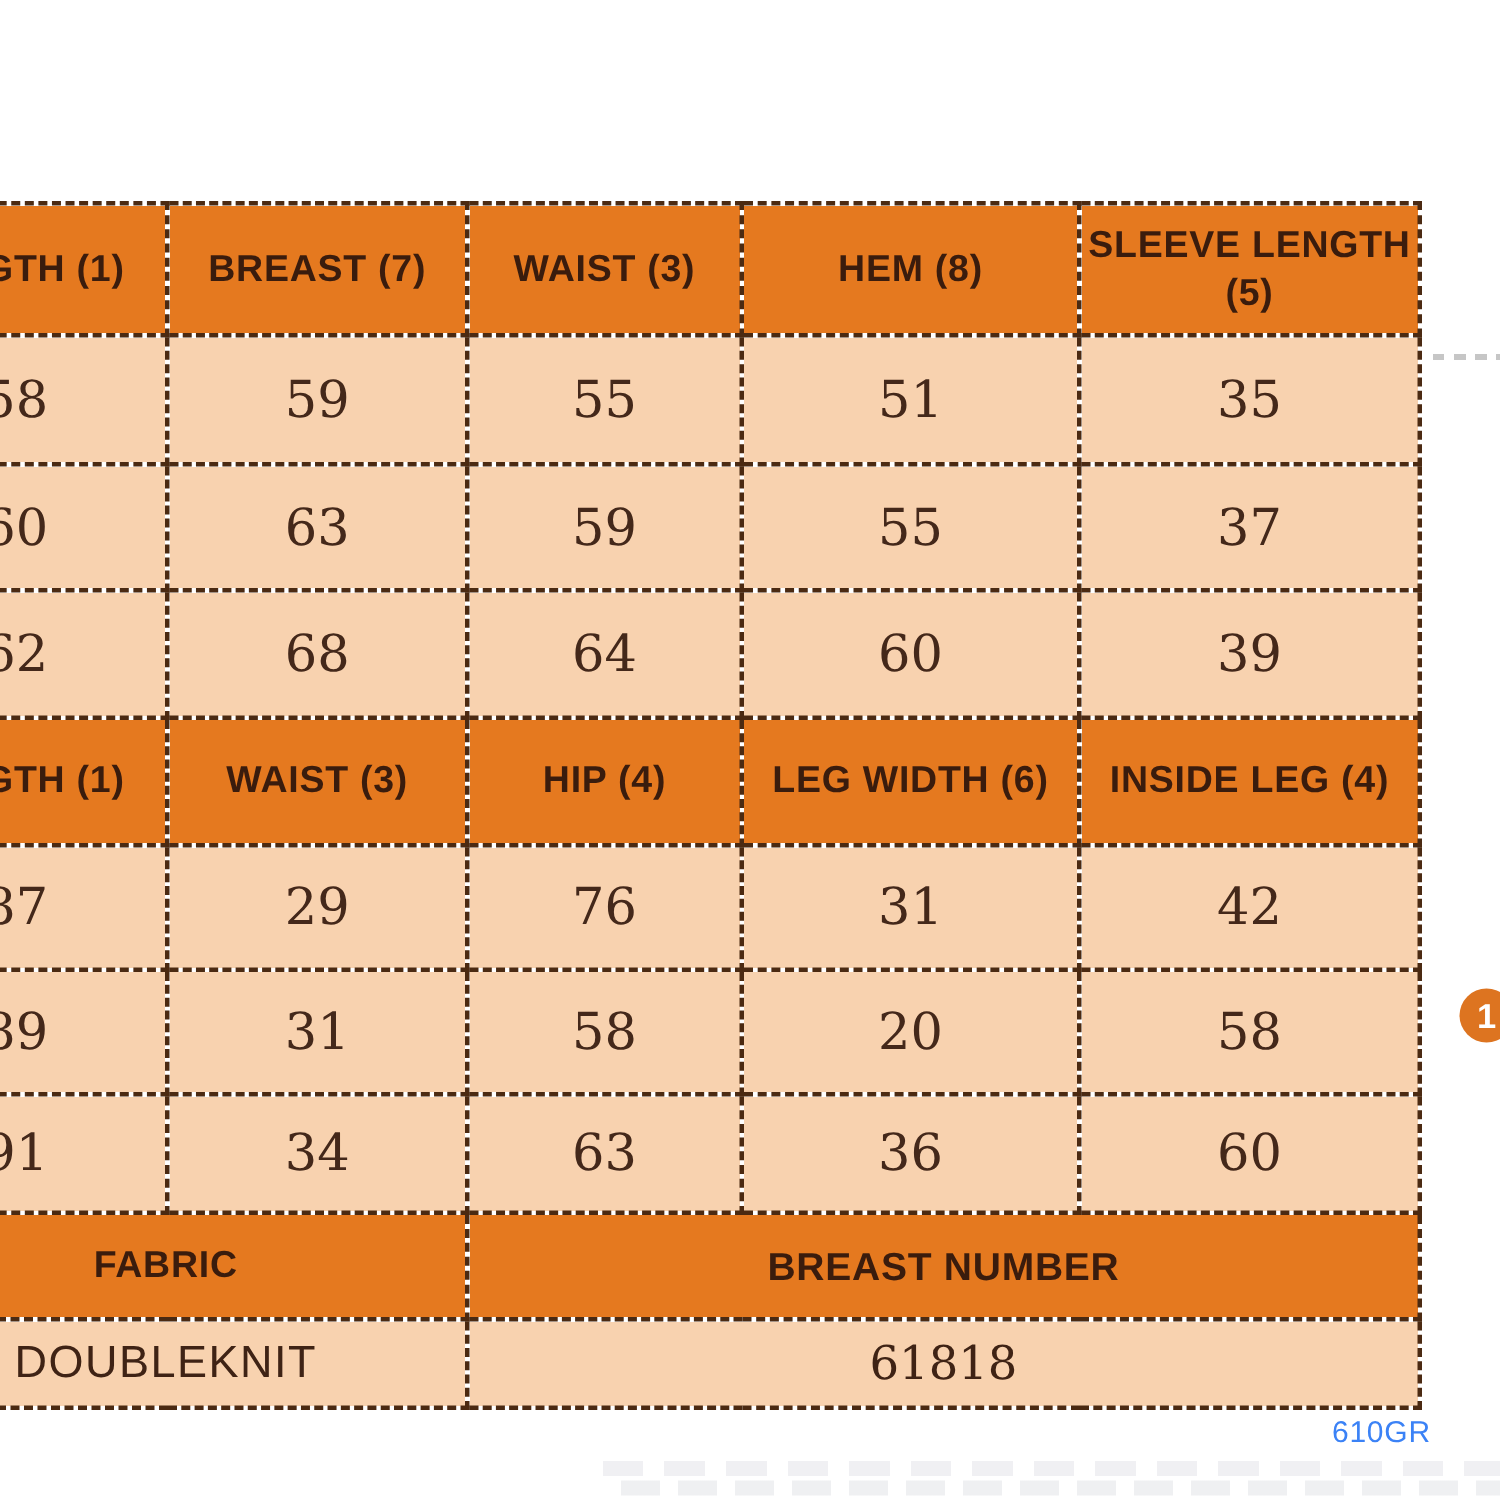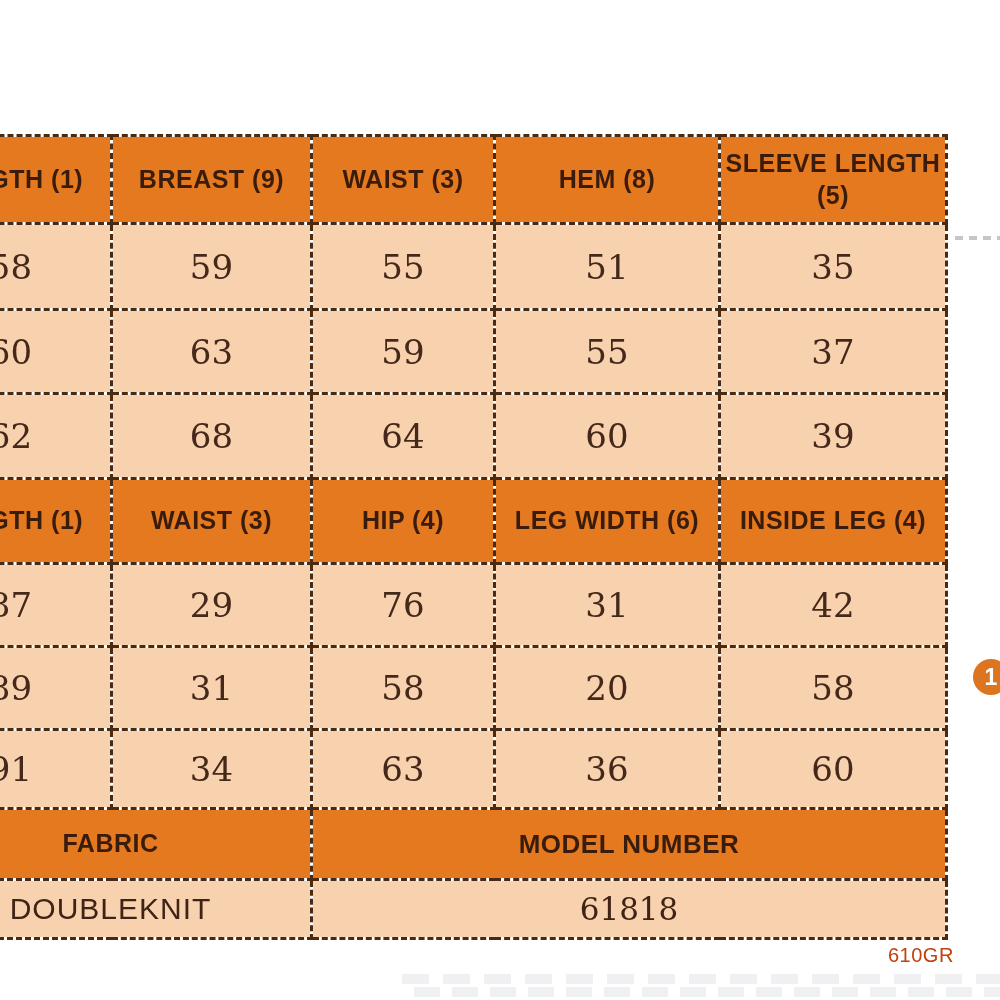--- a/index.html
+++ b/index.html
@@ -81,21 +81,21 @@
     color: #ffffff;
     font-weight: bold;
     font-size: 23px;
     line-height: 36px;
     text-align: center;
   }
   #page-code {
     position: absolute;
     left: 888px; top: 944px;
     font-size: 20px;
-    color: #c2410c;
+    color: #3b82f6;
     letter-spacing: 0.5px;
   }
   .crop-artifact {
     position: absolute;
     left: 402px;
     width: 598px;
     height: 10px;
     background: repeating-linear-gradient(90deg,
       #f0f0f3 0 27px, rgba(255,255,255,0) 27px 41px);
   }
@@ -114,21 +114,21 @@
         <col style="width:202px">
           <col style="width:200px">
           <col style="width:183px">
         <col style="width:225px">
           <col style="width:227px">
       </colgroup>
 
       <tbody>
           <tr class="hdr" style="height:88px">
         <th>LENGTH (1)</th>
-        <th>BREAST (9)</th>
+        <th>BREAST (7)</th>
         <th>WAIST (3)</th>
         <th>HEM (8)</th>
         <th>SLEEVE LENGTH (5)</th>
       </tr>
 
       <tr class="val" style="height:86px">
         <td>58</td>
         <td>59</td>
         <td>55</td>
         <td>51</td>
@@ -174,21 +174,21 @@
       <tr class="val" style="height:79px">
         <td>91</td>
         <td>34</td>
         <td>63</td>
         <td>36</td>
         <td>60</td>
       </tr>
 
       <tr class="hdr" style="height:71px">
         <th colspan="2" class="left-pad">FABRIC</th>
-        <th colspan="3" class="model-hdr">MODEL NUMBER</th>
+        <th colspan="3" class="model-hdr">BREAST NUMBER</th>
       </tr>
       <tr class="info-val" style="height:59px">
         <td colspan="2" class="left-pad">DOUBLEKNIT</td>
         <td colspan="3" class="model-val">61818</td>
       </tr>
     </tbody>
       </table>
   </div>
 
   <div id="leader-dash"></div>

